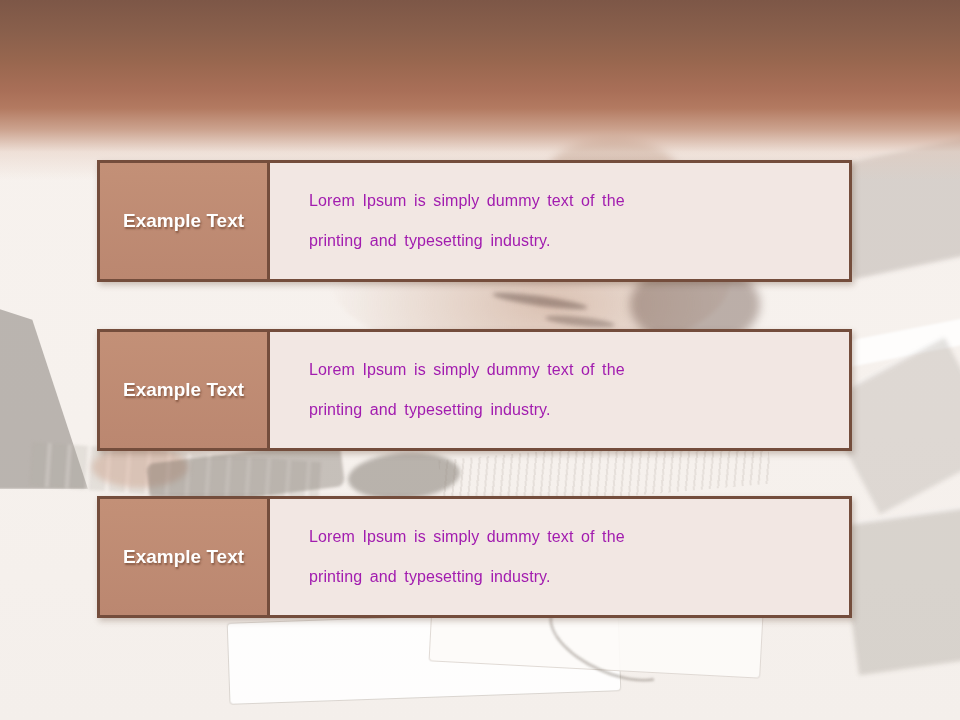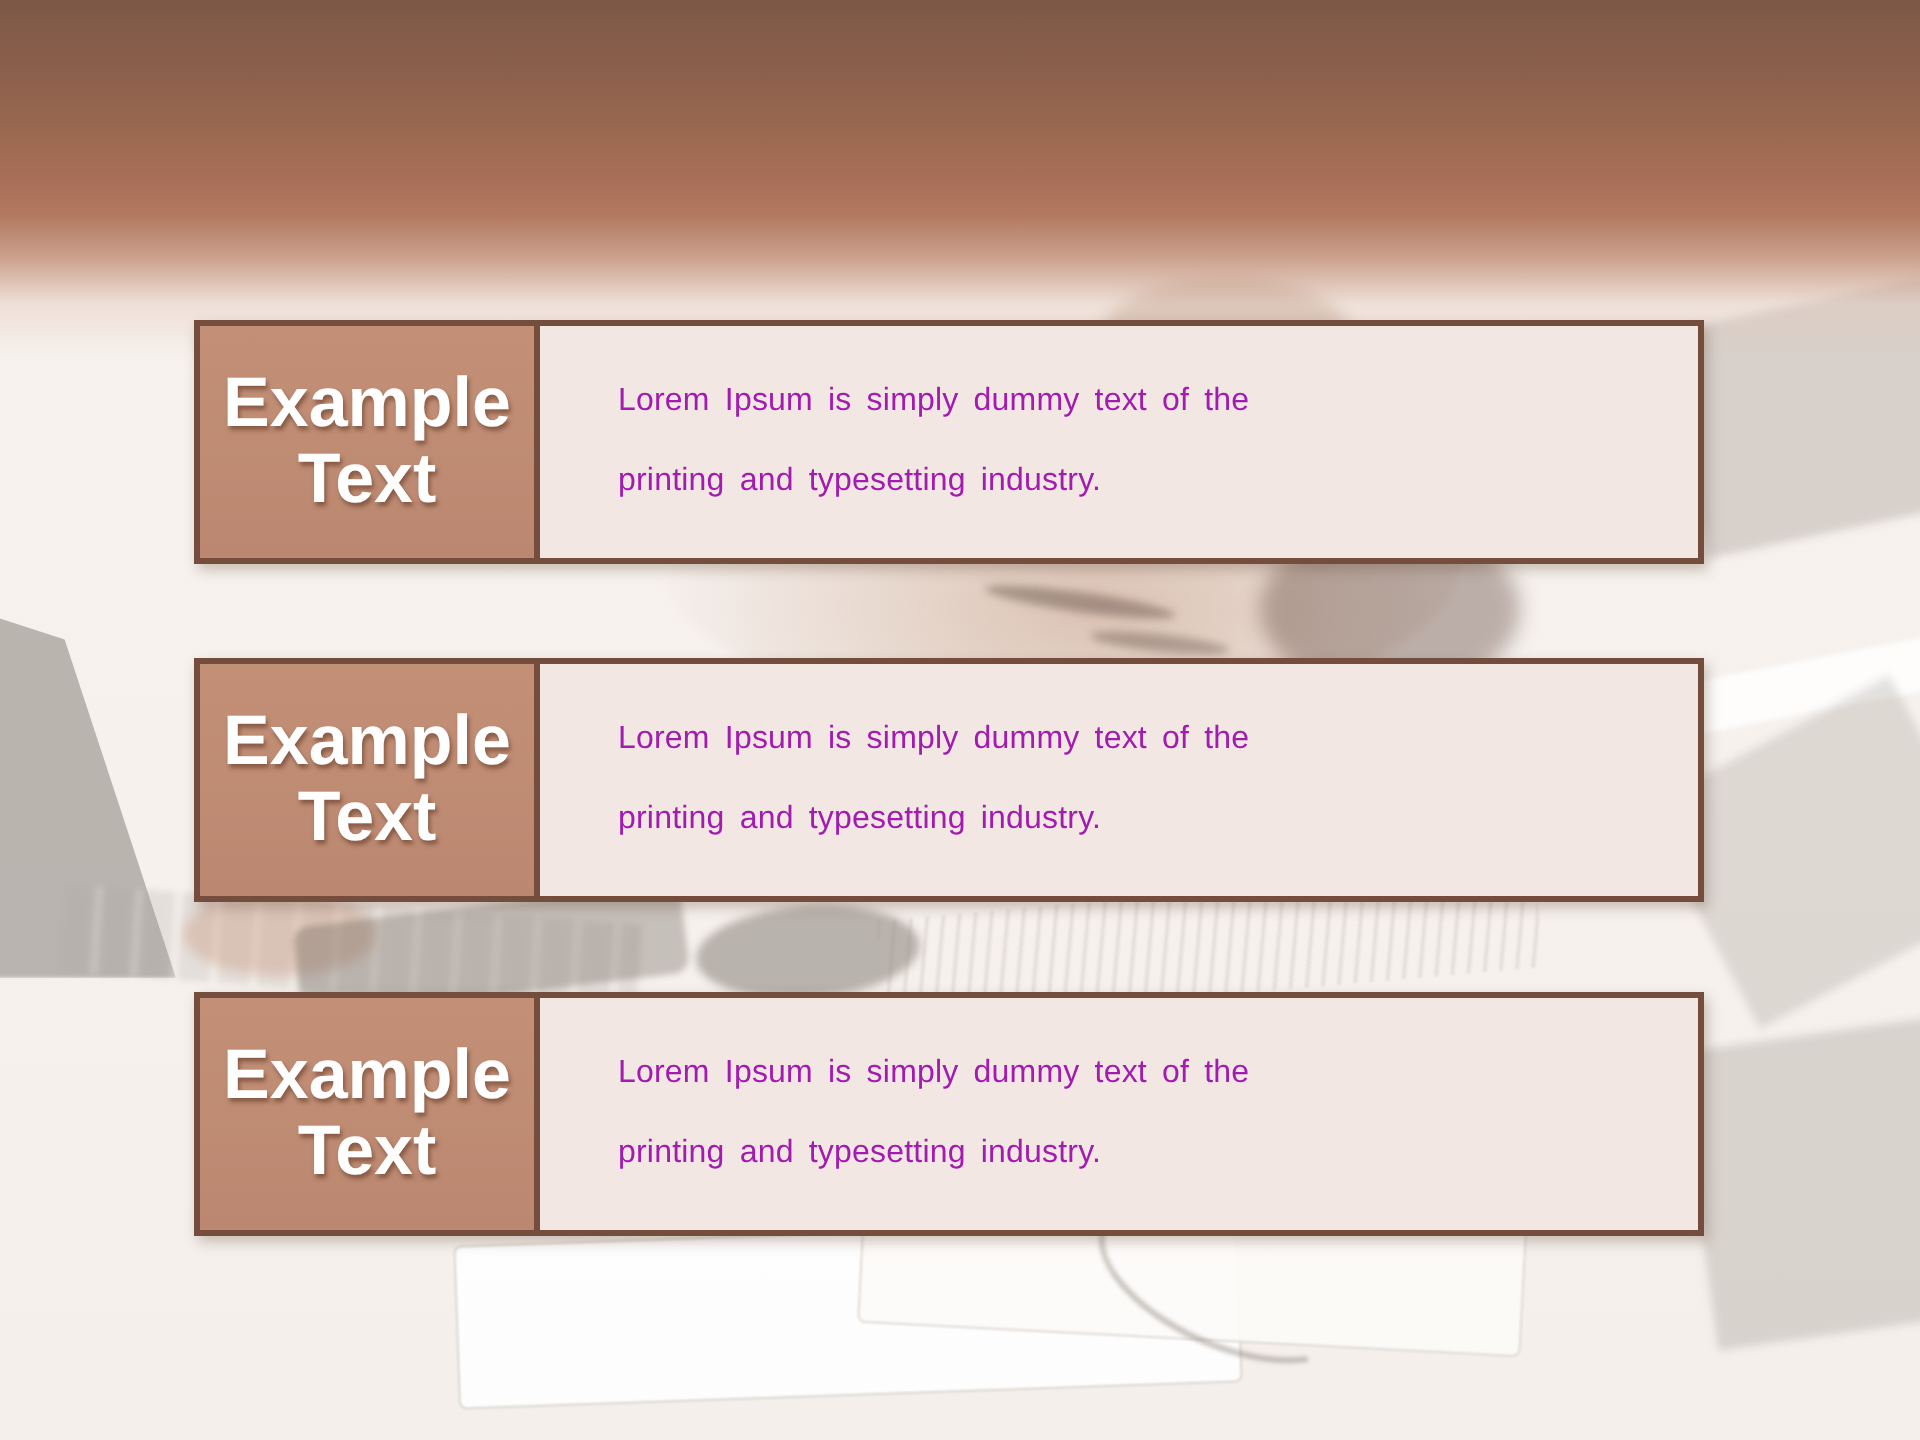--- a/index.html
+++ b/index.html
@@ -65,21 +65,21 @@
   .title .t-rest{font-weight:normal;margin-left:10px;}
   
   .block{position:absolute;left:97px;width:755px;height:122px;z-index:3;
     border:3px solid #744d3c;display:flex;box-sizing:border-box;
     box-shadow:2px 3px 6px rgba(100,70,50,.30);}
   .block.b1{top:160px;} .block.b2{top:329px;} .block.b3{top:496px;}
   .block .label-cell{width:170px;flex:0 0 170px;
     background:linear-gradient(180deg,#c39077 0%,#bb8770 100%);
     border-right:3px solid #744d3c;display:flex;align-items:center;justify-content:center;
     text-align:center;box-sizing:border-box;padding:0 10px;}
-  .block .label-text{color:#ffffff;font-weight:bold;font-size:35px;line-height:38px;
+  .block .label-text{color:#ffffff;font-weight:bold;font-size:19px;line-height:38px;
     text-shadow:1px 2px 2px rgba(90,50,30,.55);}
   .block .content-cell{flex:1;background:#f2e7e3;display:flex;flex-direction:column;
     justify-content:center;padding-left:39px;box-sizing:border-box;}
   .block .body-line{color:#a21caf;font-size:16px;line-height:40px;
     white-space:nowrap;word-spacing:3px;letter-spacing:.1px;}
 </style>
 </head>
 <body>
 
 <div class="slide">

